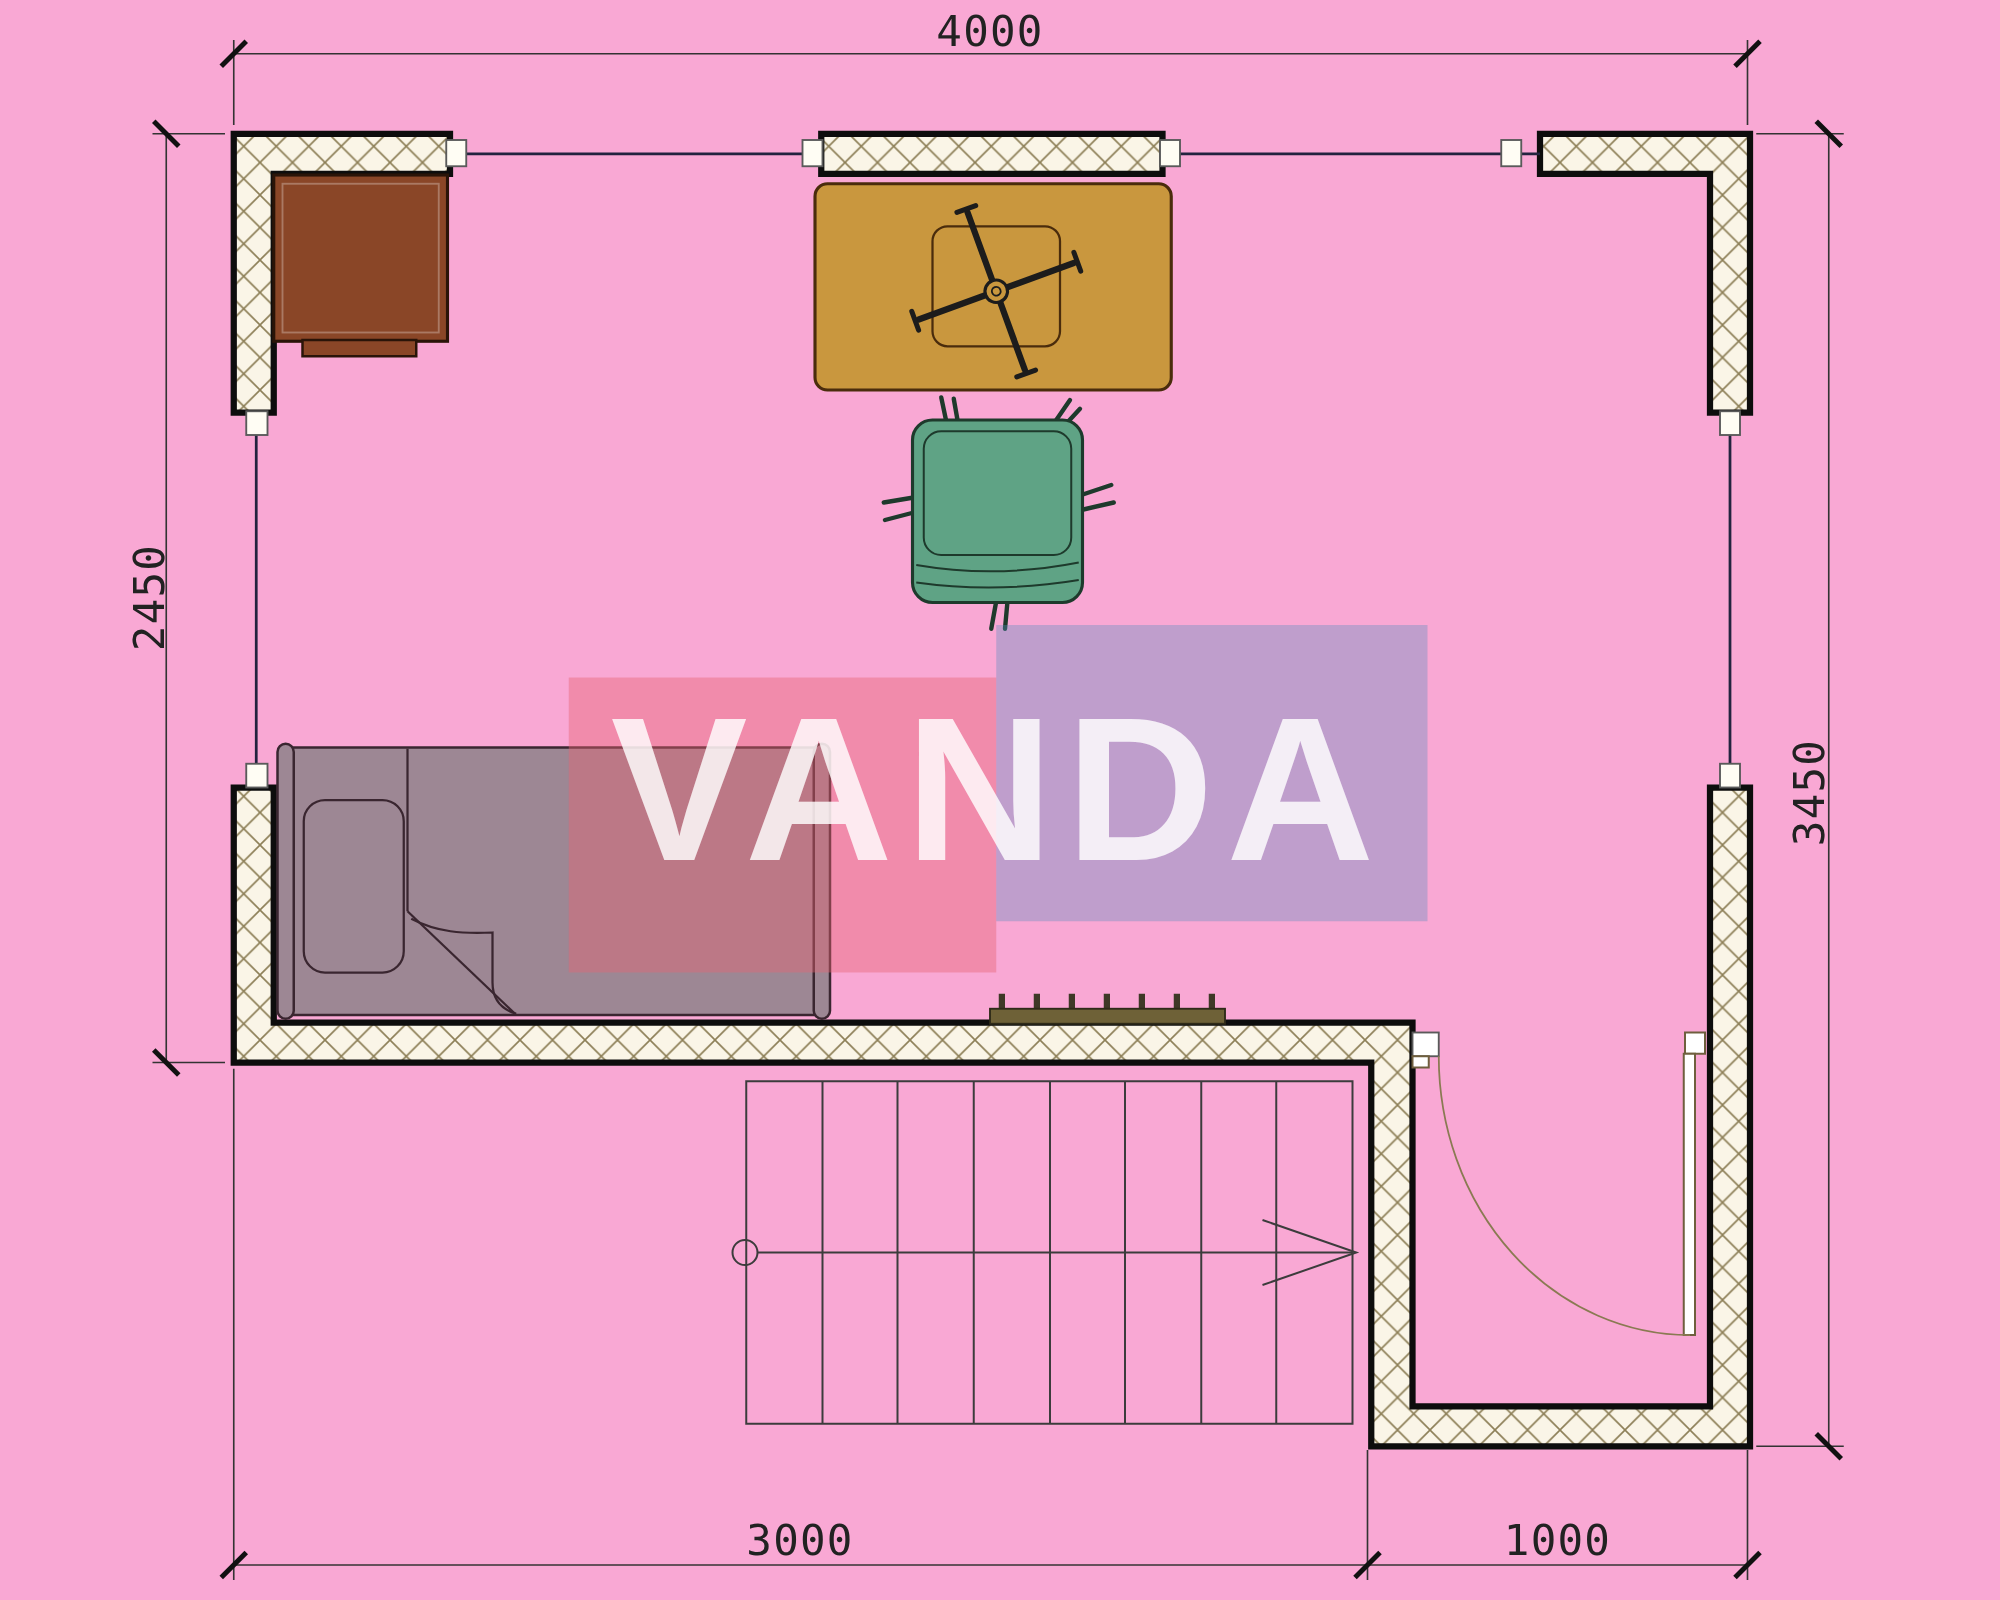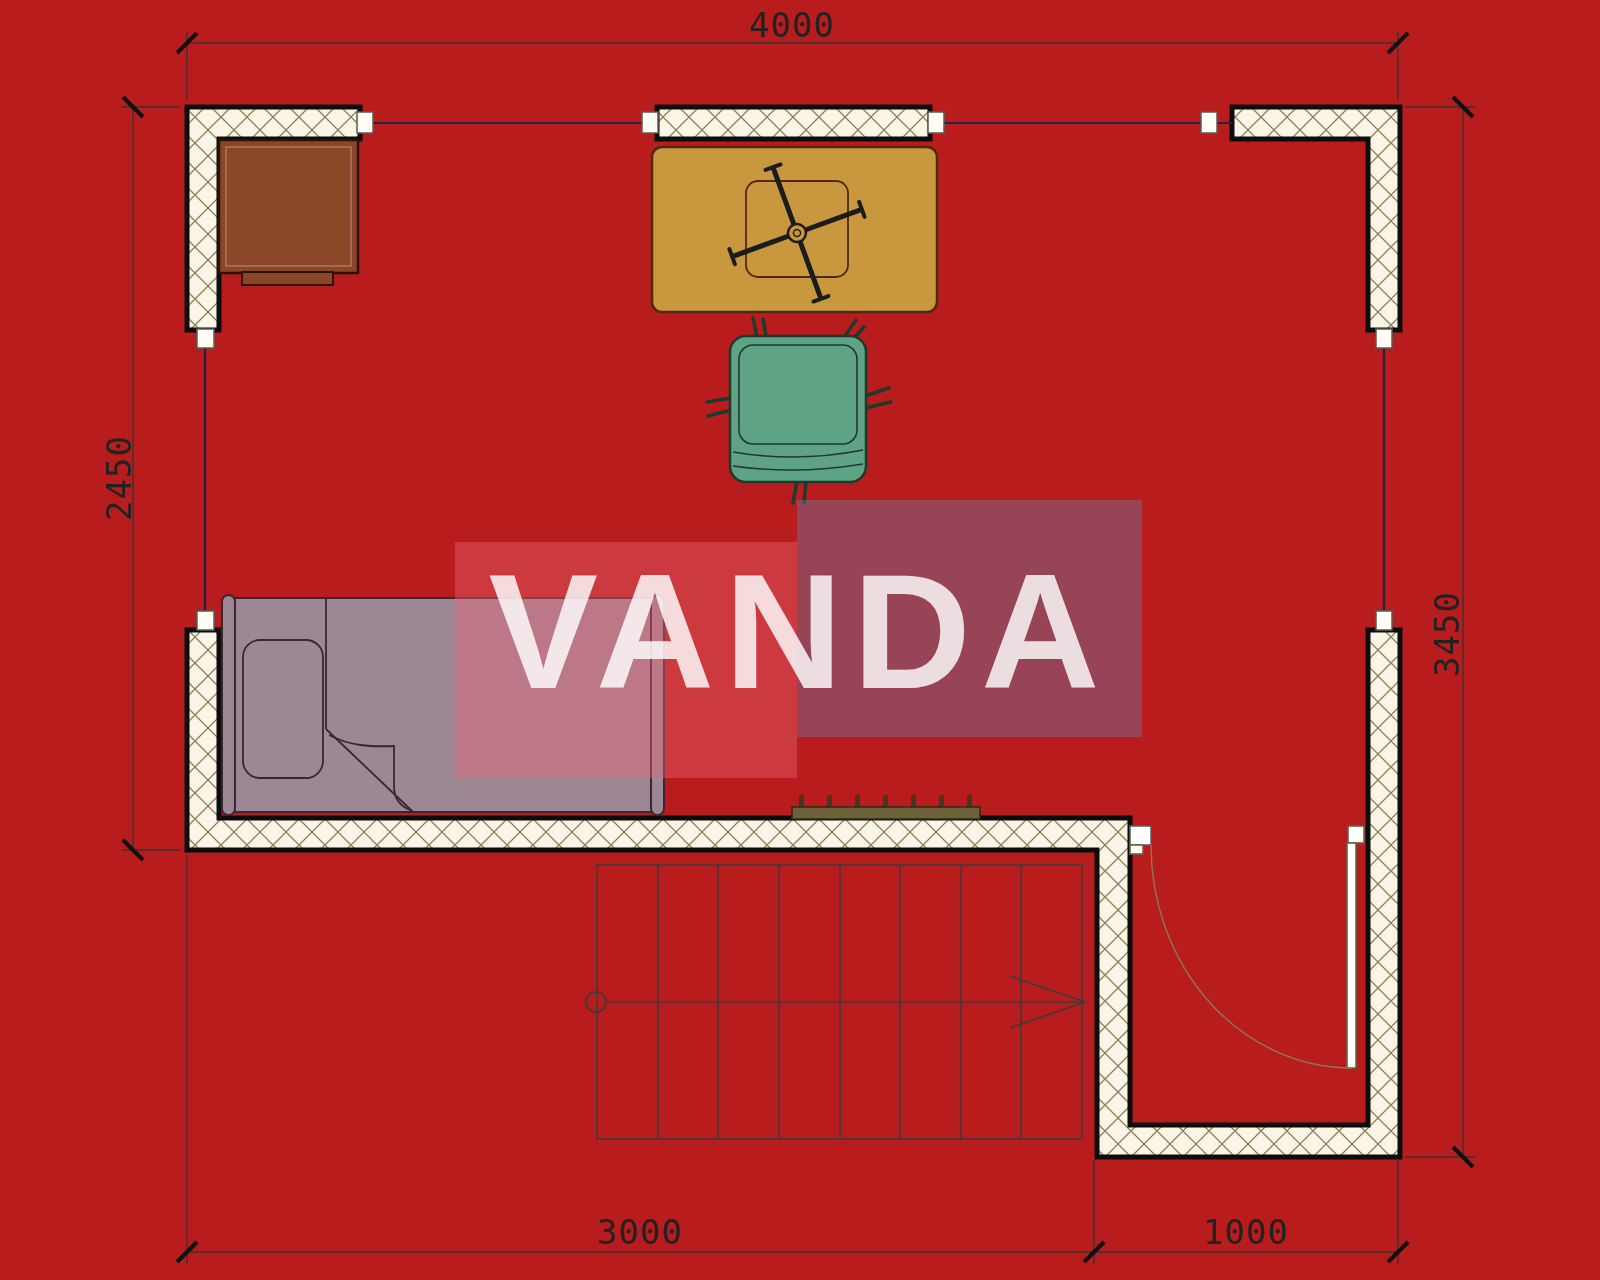--- a/index.html
+++ b/index.html
@@ -1,16 +1,16 @@
 <!DOCTYPE html>
 <html><head>
 <meta charset="utf-8">
 <style>
   html,body{margin:0;padding:0;background:#ffffff;}
-  .canvas{position:relative;width:1600px;height:1280px;background:#b91c1c;overflow:hidden;
+  .canvas{position:relative;width:1600px;height:1280px;background:#f9a8d4;overflow:hidden;
           font-family:"Liberation Sans",sans-serif;}
   svg{position:absolute;left:0;top:0;}
   .dim{font-family:"DejaVu Sans Mono",monospace;font-size:34px;fill:#222;letter-spacing:1px;}
   .wm{font-family:"Liberation Sans",sans-serif;font-weight:bold;font-size:164px;letter-spacing:10px;}
   .thin{stroke:#333;stroke-width:1.3;fill:none;}
   .tick{stroke:#111;stroke-width:4;fill:none;}
   .win{stroke:#23233f;stroke-width:2.2;fill:none;}
   .wsq{fill:#fffdf4;stroke:#5a5a5a;stroke-width:1.5;}
   .stair{stroke:#3c3c3c;stroke-width:1.6;fill:none;}
   .doorln{stroke:#6f5f3e;stroke-width:1.6;fill:#ffffff;}

